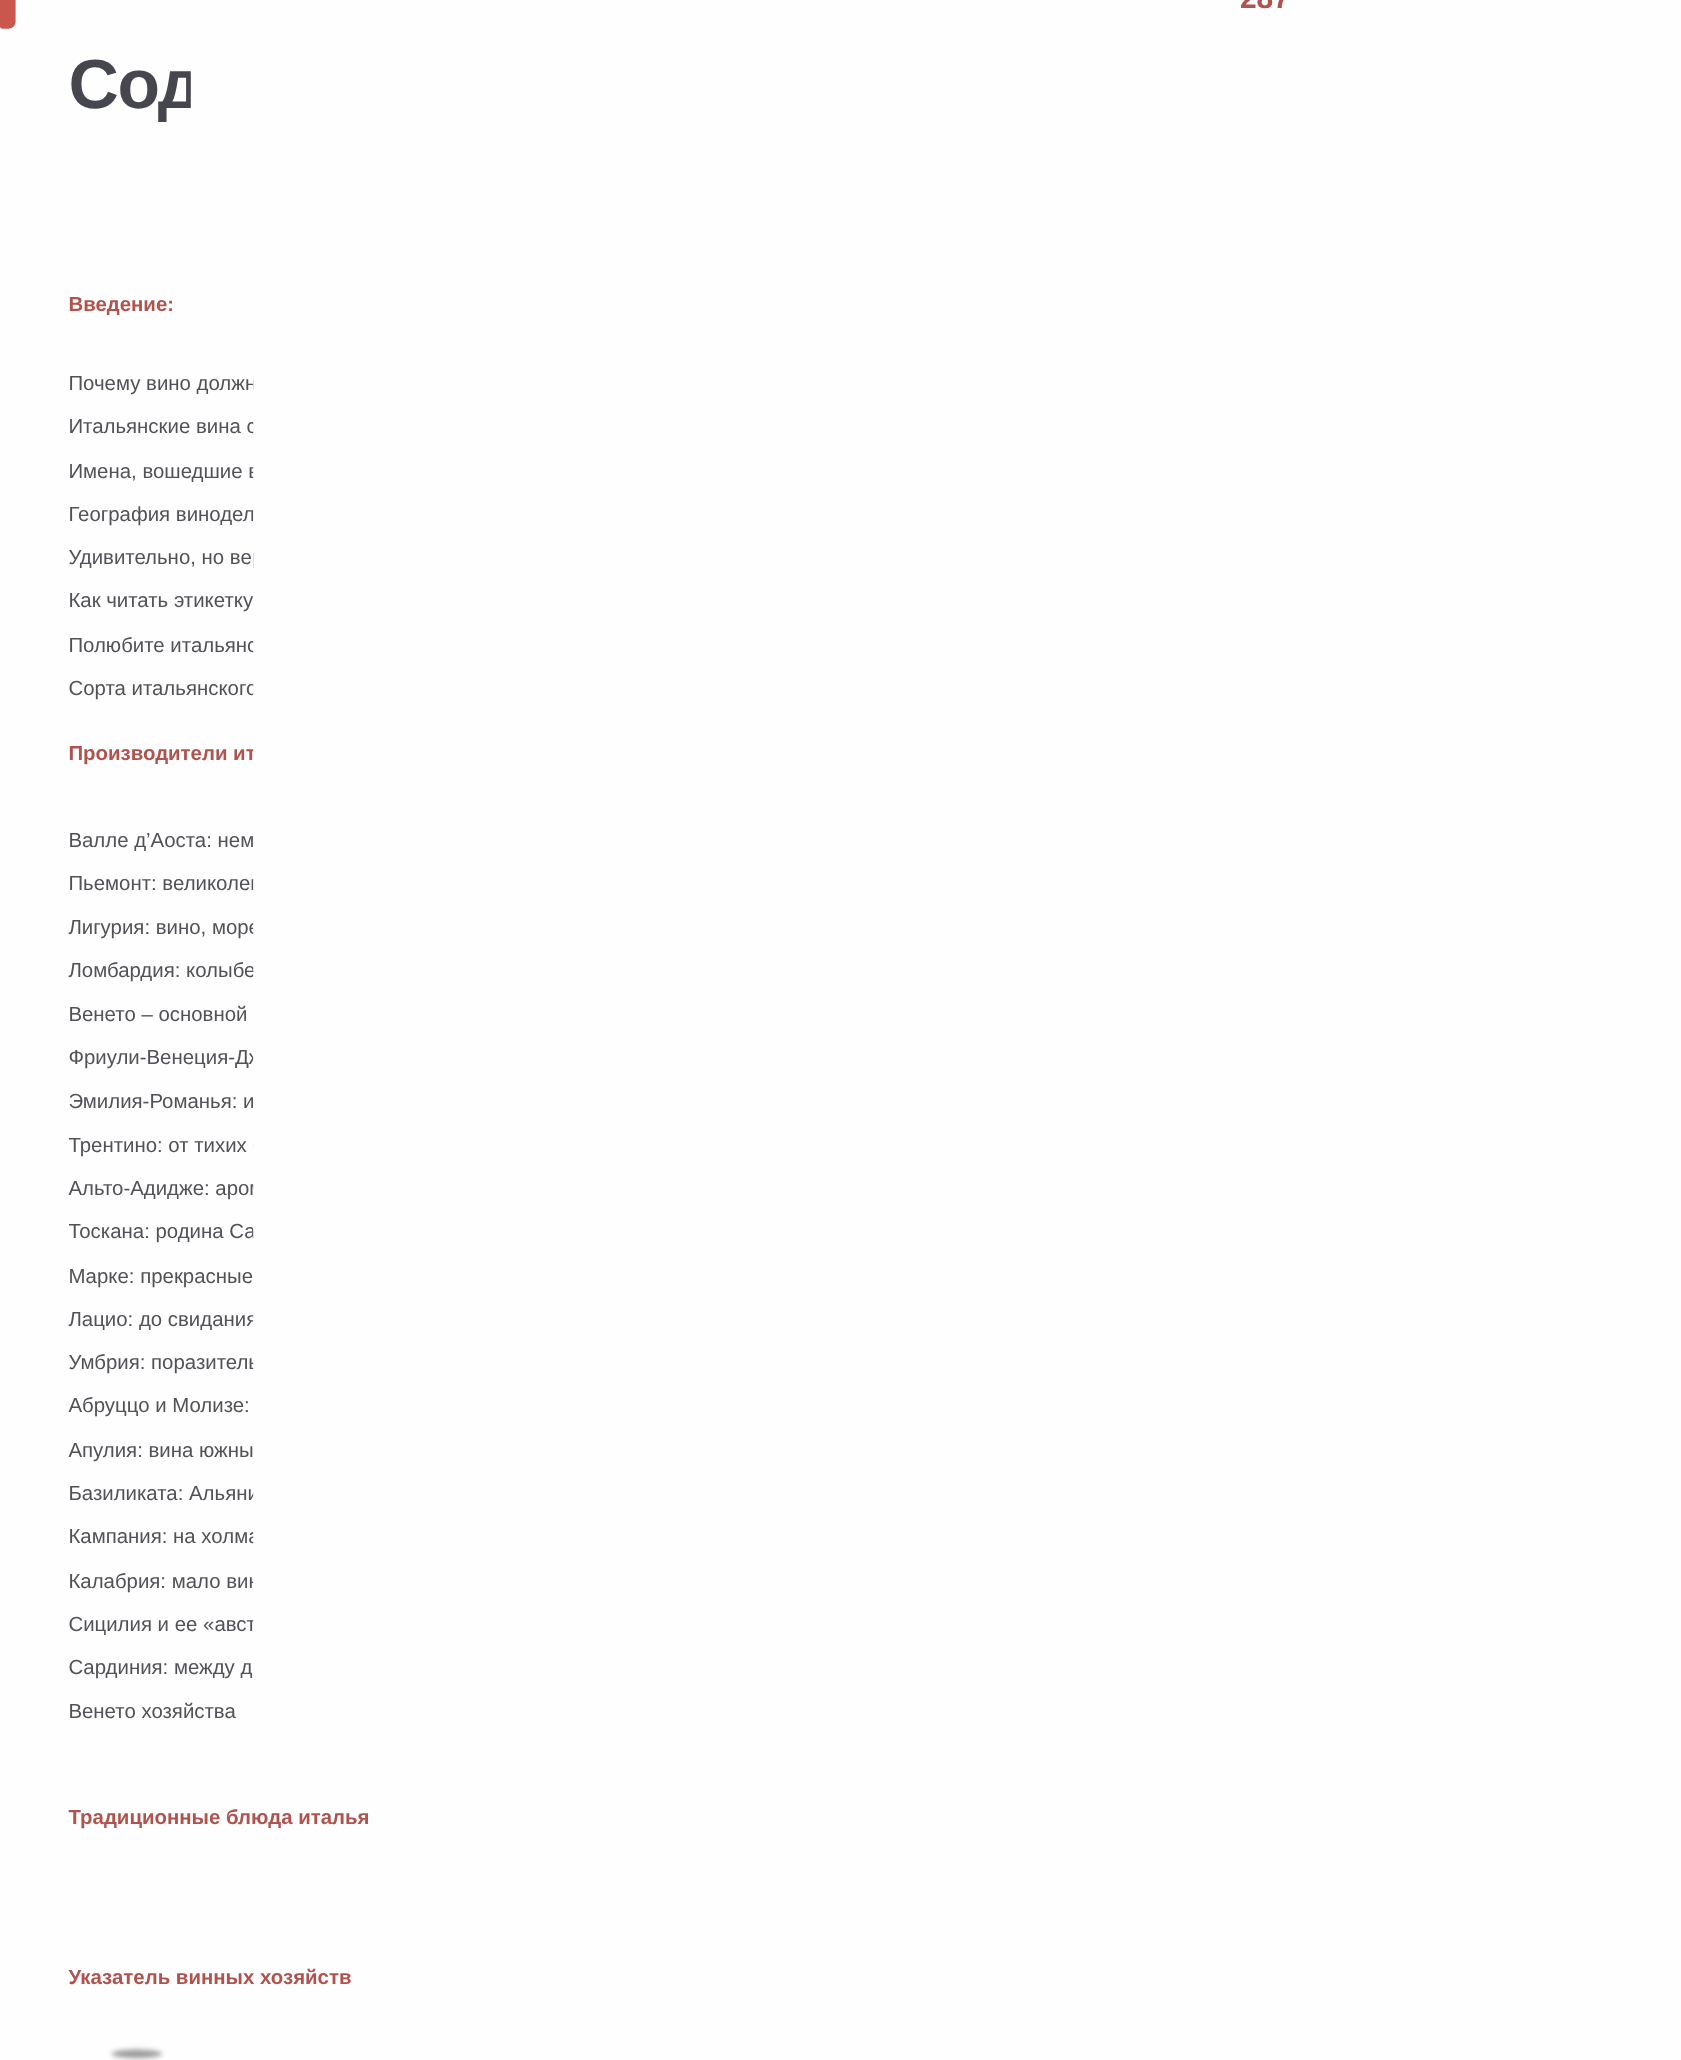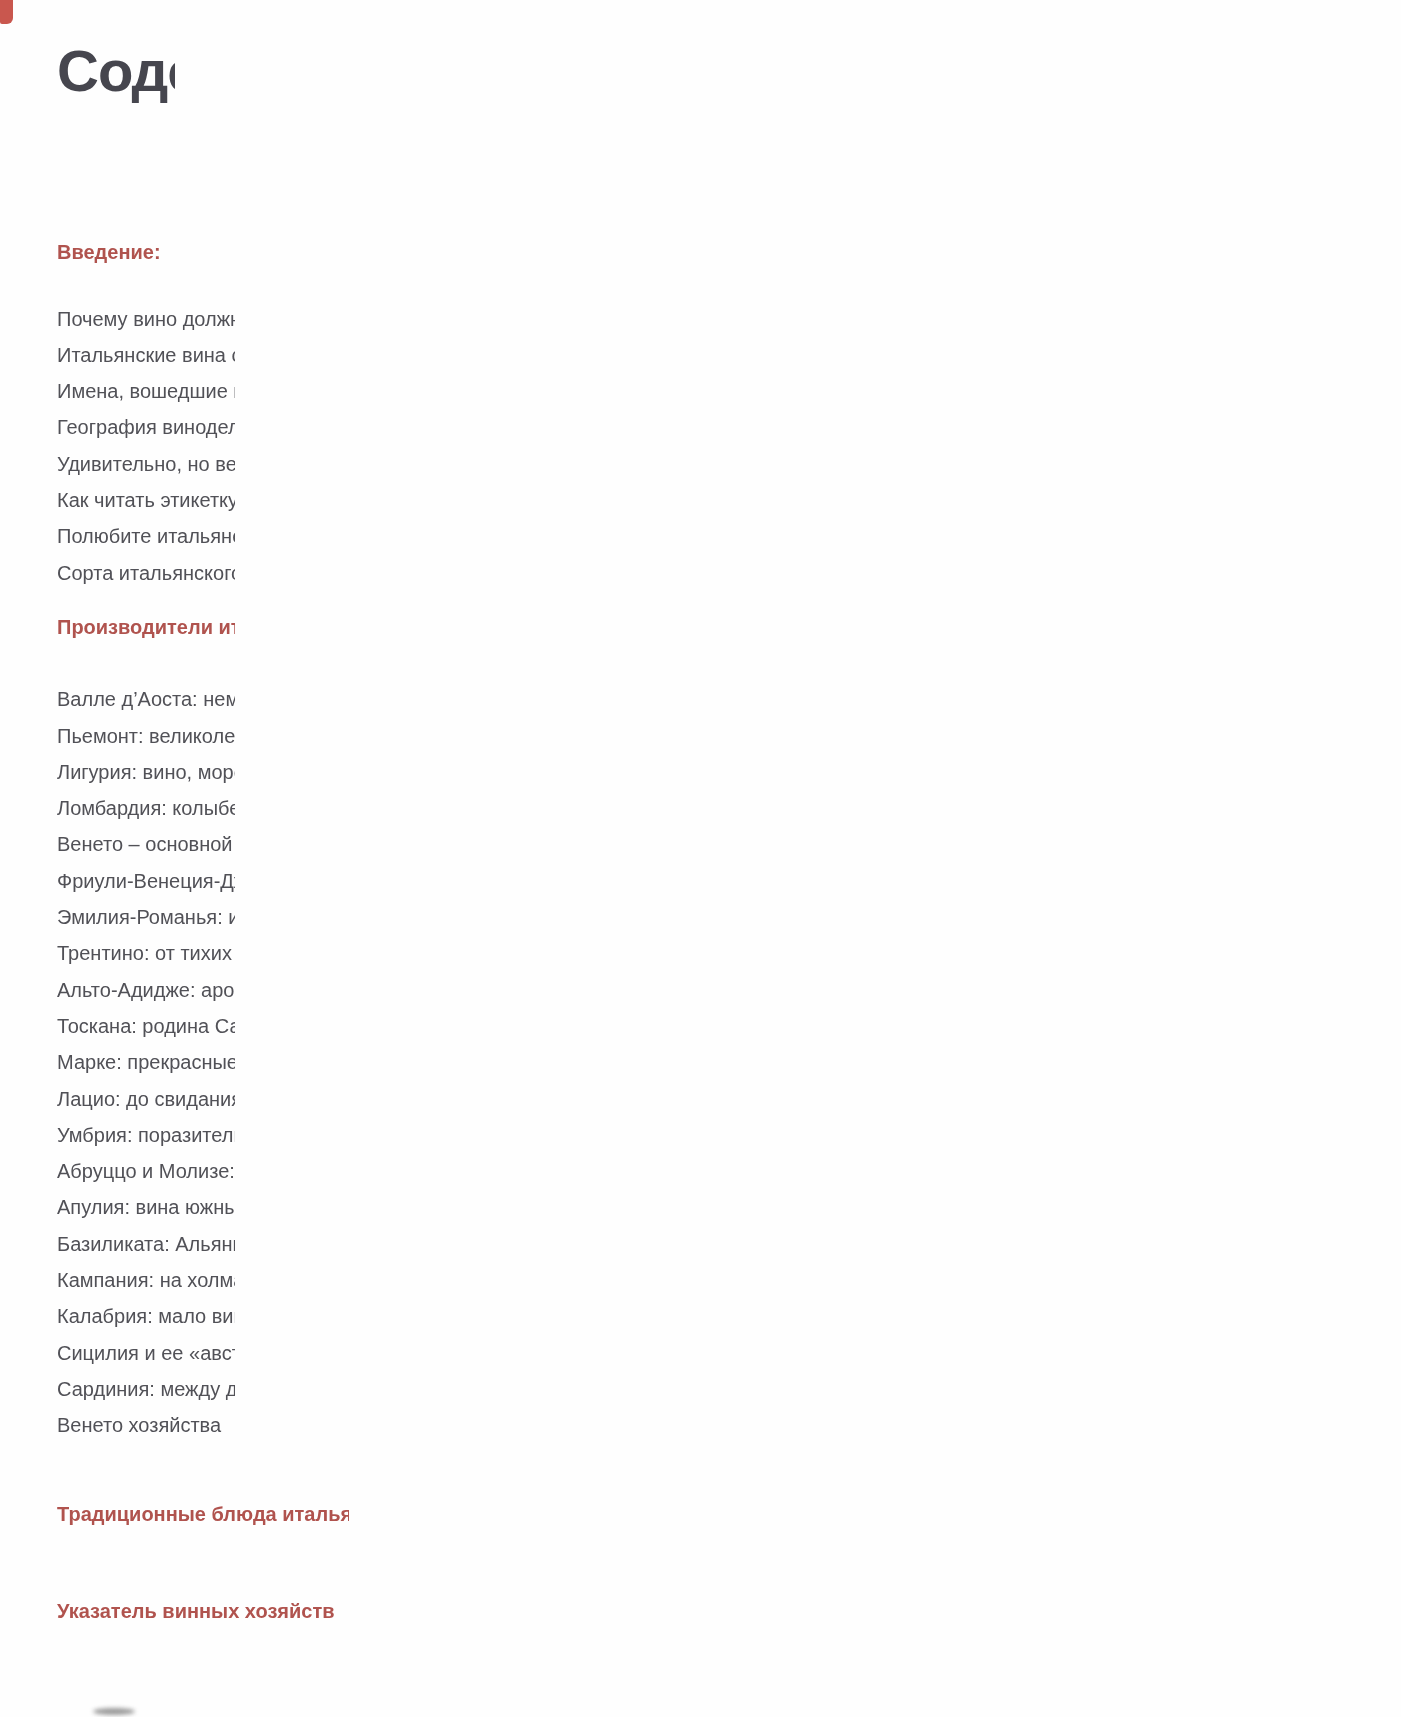--- a/index.html
+++ b/index.html
@@ -55,21 +55,21 @@
 
   .toc { margin-top: 130px; }
 
   .row {
     display: flex;
     align-items: flex-end;
     height: 36.3px;
   }
   .row .label {
     white-space: nowrap;
-    font-size: 20px;
+    font-size: 17px;
     line-height: 1.1;
     color: var(--text);
     padding-bottom: 3px;
   }
   .row .leader {
     flex: 1;
     height: 7px;
     margin: 0 5px 8px 9px;
     background-image: radial-gradient(circle, var(--text) 2px, rgba(0,0,0,0) 2.5px);
     background-size: 13px 7px;
@@ -92,21 +92,21 @@
     font-weight: 700;
   }
   .row.heading .leader {
     background-image: radial-gradient(circle, var(--accent) 2.1px, rgba(0,0,0,0) 2.6px);
   }
 
   .group-intro   { margin-top: 30px; }
   .heading-regions { margin-top: 18px; }
   .group-regions { margin-top: 36px; }
   .heading-cuisine { margin-top: 52px; }
-  .heading-index   { margin-top: 61px; }
+  .heading-index   { margin-top: 97px; }
 </style>
 </head>
 <body>
 
 <div class="page">
 
   <div class="corner-mark"></div>
   <div class="scan-line"></div>
 
   <h1 class="title">Содержание</h1>

